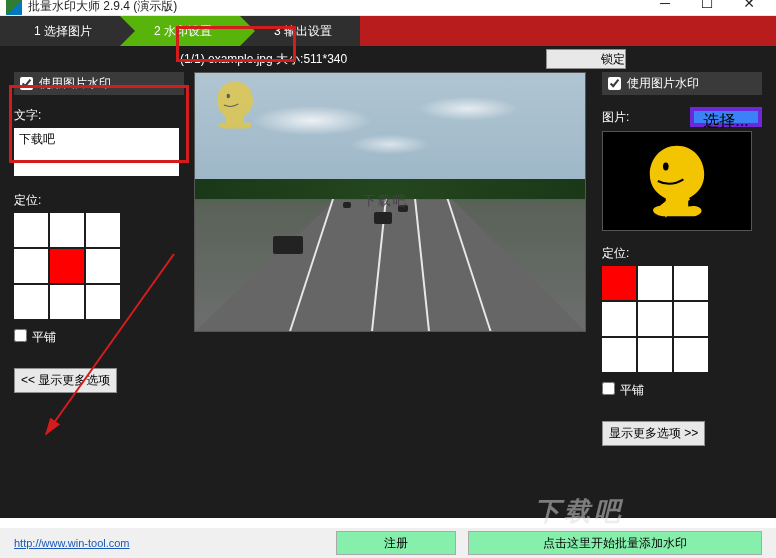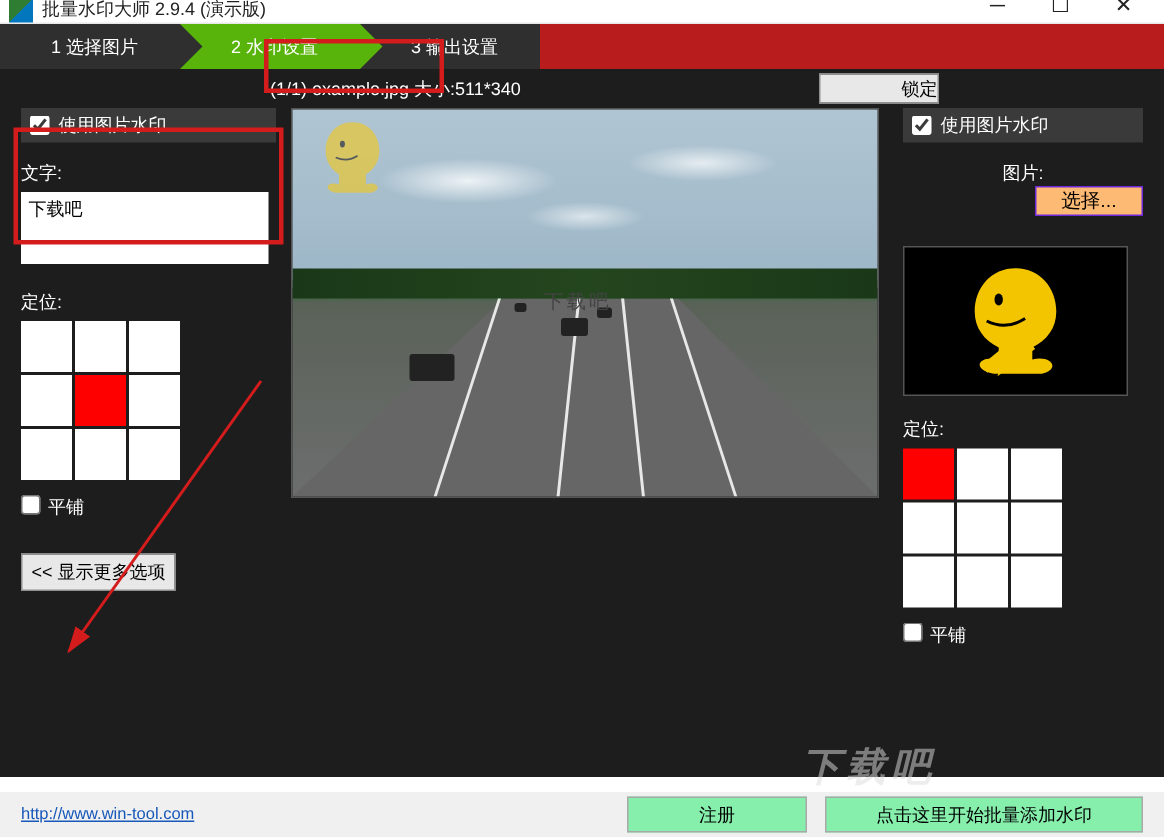--- a/index.html
+++ b/index.html
@@ -54,31 +54,31 @@
  radial-gradient(ellipse 40px 10px at 50% 60%,rgba(255,255,255,.6),transparent);}
 .treeline{position:absolute;top:41%;left:0;right:0;height:8%;background:linear-gradient(90deg,#1a3818,#24461e,#1a3818);}
 .road{position:absolute;top:49%;left:0;right:0;bottom:0;background:#666;
  clip-path: polygon(0 100%, 100% 100%, 66% 0, 36% 0);}
 .lane{position:absolute;width:2px;background:rgba(255,255,255,.85);top:49%;bottom:0;}
 .lane.a{left:35%;transform-origin:top;transform:skewX(-18deg);} .lane.b{left:47%;transform:skewX(-6deg);} .lane.c{left:58%;transform:skewX(6deg);} .lane.d{left:70%;transform:skewX(18deg);}
 .car{position:absolute;width:18px;height:12px;background:#222;border-radius:2px;}
 .wm-logo{position:absolute;top:4px;left:12px;width:56px;height:48px;opacity:.72;}
 .overlay-text{position:absolute;top:46%;left:43%;color:#444;font-size:13px;letter-spacing:2px;}
 
-.img-row { display:flex; align-items:center; margin-bottom:20px;flex-direction:column;}
+.img-row { display:flex; align-items:center; margin-bottom:4px;}
 .img-row .lbl{margin:0;}
-.sel-btn { margin-left:auto; width:72px; height:20px; background:#fdba74; border:1px solid #6d28d9; font-size:13px; cursor:pointer;}
+.sel-btn { margin-left:auto; width:72px; height:20px; background:#3b82f6; border:4px solid #6d28d9; font-size:16px; cursor:pointer;}
 .thumb{ width:150px;height:100px;background:#000;border:1px solid #555;display:flex;align-items:center;justify-content:center;margin-bottom:14px;}
 .thumb svg{width:90px;height:80px;}
 
 .footer { height:30px; background:#f0f0f0; display:flex; align-items:center; padding:0 14px; position:absolute; bottom:0; left:0; right:0;}
 .link{ color:#1758b9; font-size:11px; text-decoration:underline; cursor:pointer;}
 .foot-btn{ height:24px; border:1px solid #a9a9a9; background:#86efac; font-size:12px; cursor:pointer; display:flex; align-items:center; justify-content:center;}
 .reg-btn{ width:120px; margin-left:auto;}
-.start-btn{ width:212px; margin-left:12px;}
+.start-btn{ width:294px; margin-left:12px;}
 
 .bg-wm{position:absolute;right:10px;bottom:18px;color:#dcdcdc;font-size:26px;font-weight:bold;font-style:italic;letter-spacing:4px;opacity:.5;pointer-events:none;}
 .bg-wm small{font-size:10px;display:block;letter-spacing:8px;color:#c8c8c8;}
 
 svg.red-arrow{position:absolute;z-index:6;pointer-events:none;}
 </style>
 </head>
 <body>
 
 <div class="titlebar">
@@ -189,20 +189,21 @@
           <div class="pos-cell"></div>
           <div class="pos-cell"></div>
         <div class="pos-cell"></div>
           <div class="pos-cell"></div>
           <div class="pos-cell"></div>
       </div>
       <label class="check-row">
         <input type="checkbox" style="">
         <span>平铺</span>
       </label>
+      <span class="more-btn">显示更多选项 &gt;&gt;</span>
     </div>
 
   </div>
 
   <svg class="red-arrow" style="left:24px;top:198px" width="160" height="210">
     <defs>
         <marker id="ah" markerWidth="10" markerHeight="10" refX="8" refY="3" orient="auto">
           <path d="M0,0 L0,6 L9,3 z" fill="#d41c1c"></path>
         </marker>
       </defs>

